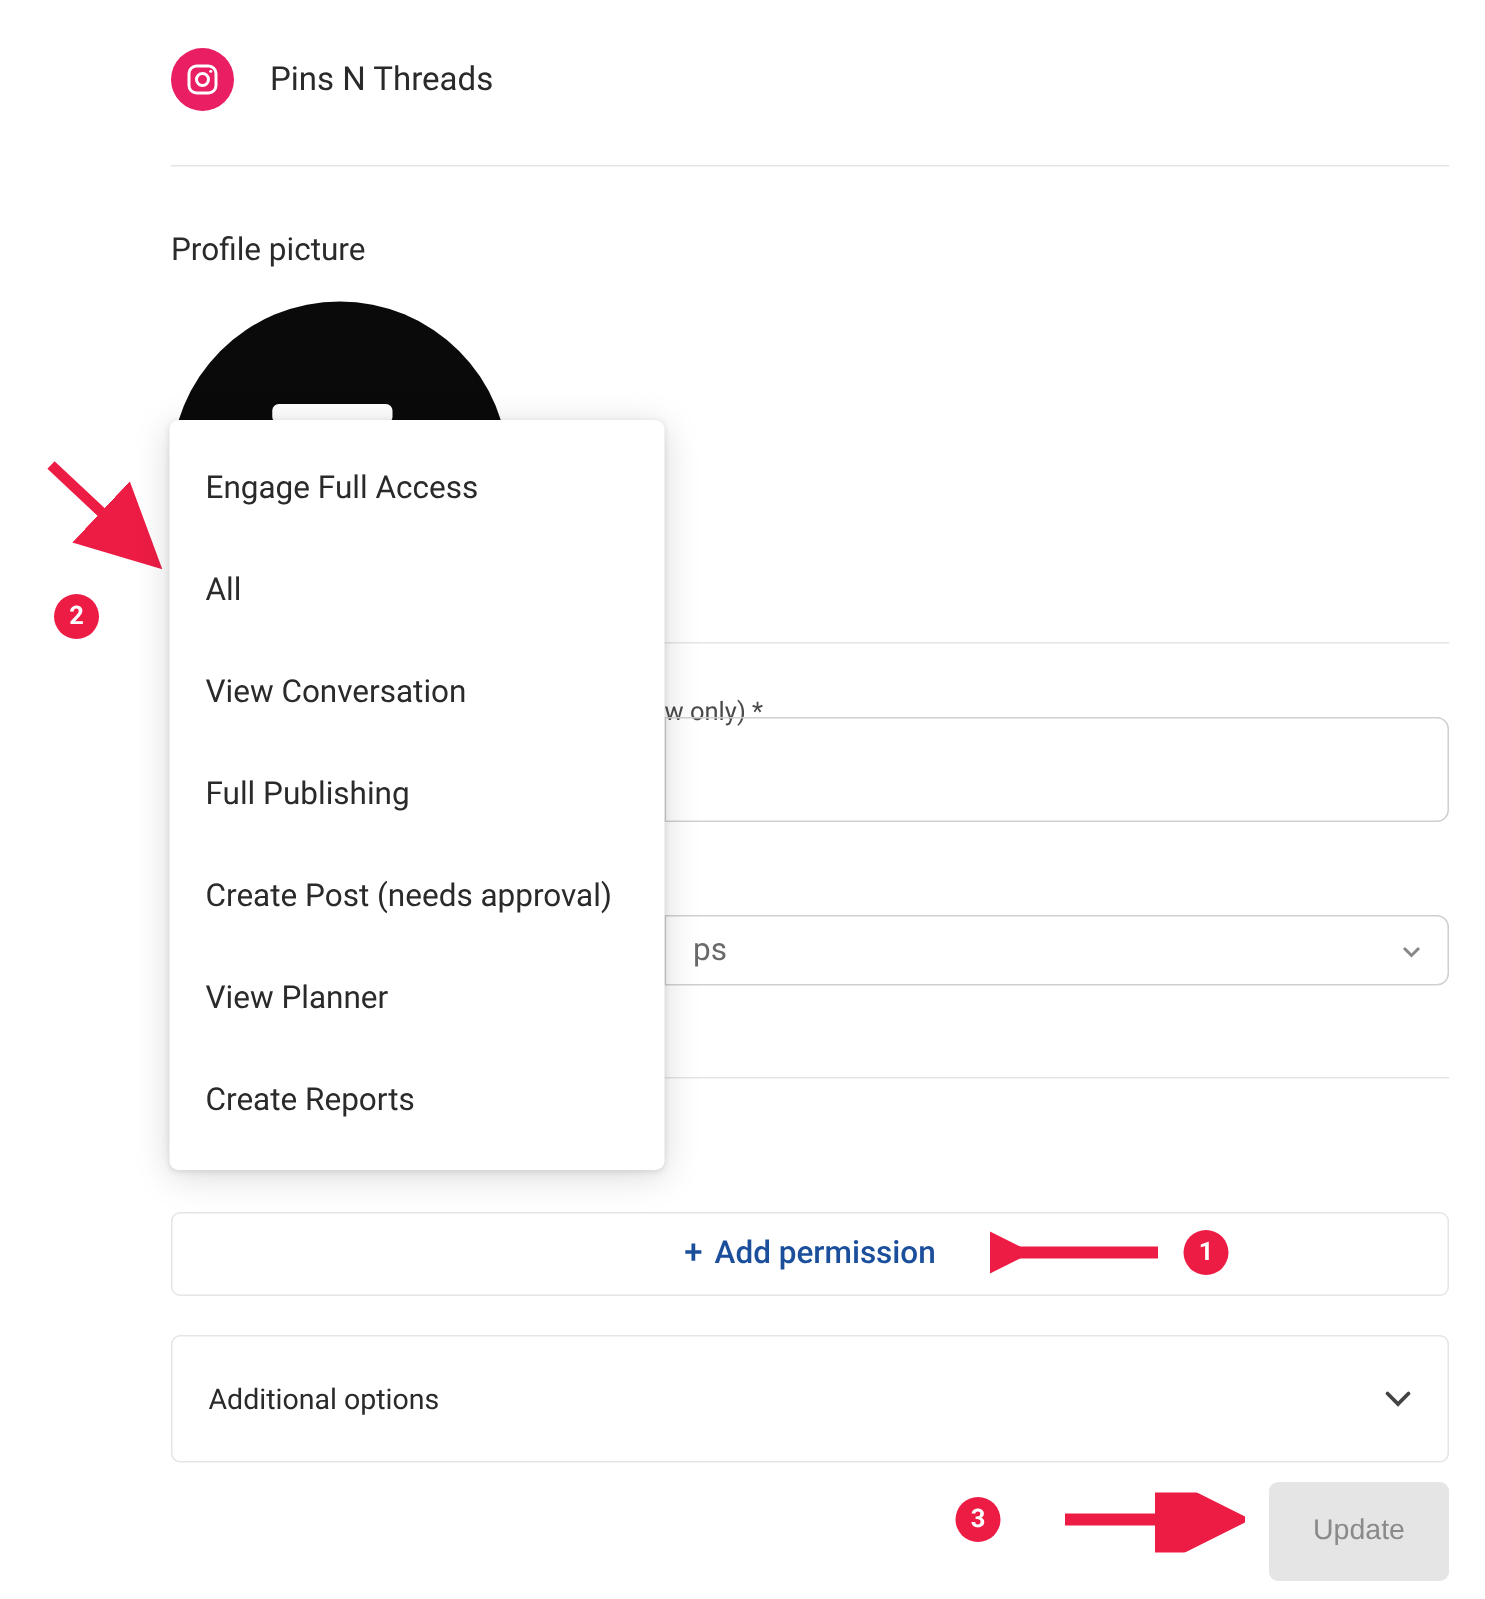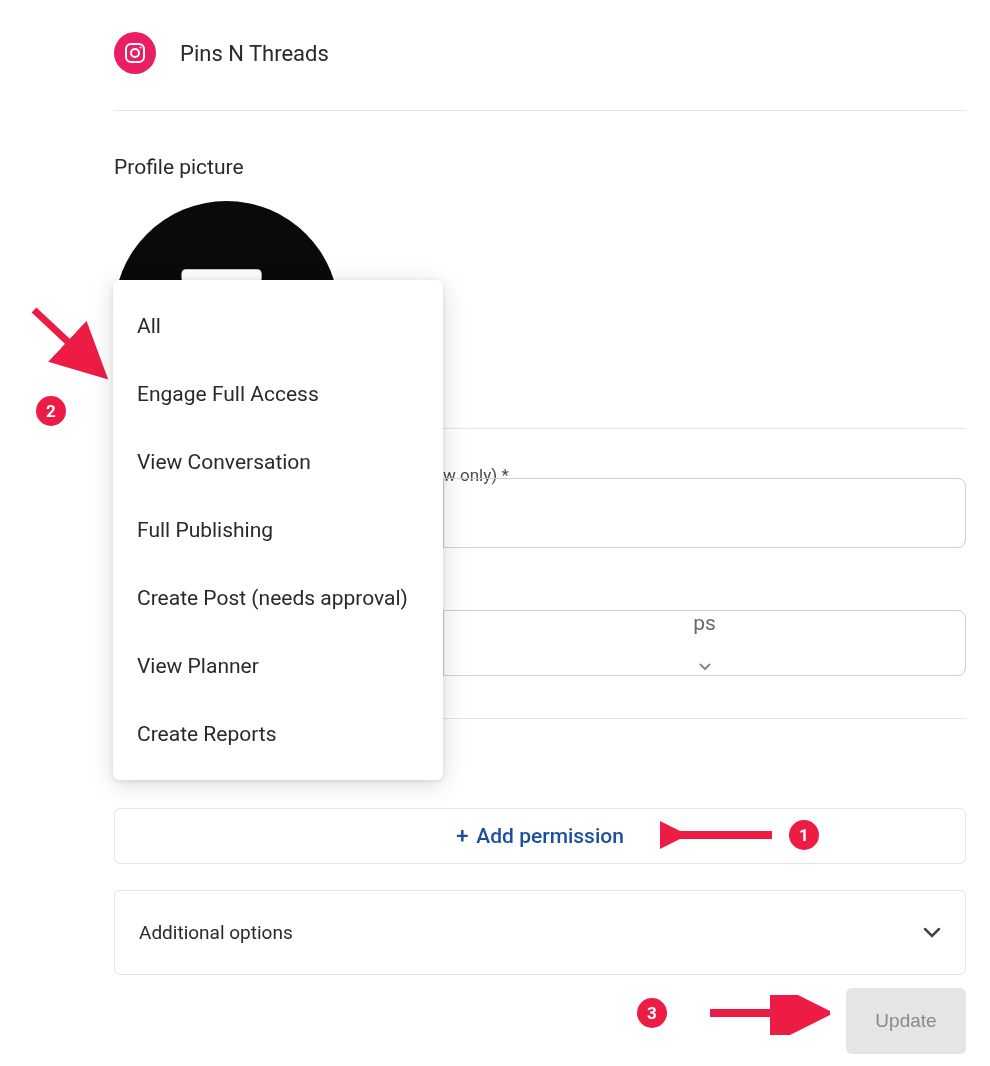--- a/index.html
+++ b/index.html
@@ -102,29 +102,28 @@
     height: 70px;
     border: 1px solid #d0d0d0;
     border-top-right-radius: 8px;
     border-bottom-right-radius: 8px;
   }
   .groups-box {
     position: absolute;
     top: 610px;
     left: 443px;
     right: 24px;
-    height: 66px;
+    height: 47px;
     border: 1px solid #d0d0d0;
     border-top-right-radius: 8px;
     border-bottom-right-radius: 8px;
     display: flex;
     align-items: center;
-    padding: 0 18px;
+    padding: 14px 18px;
     justify-content: space-between;
-    flex-direction: column;
   }
   .groups-label {
     font-size: 21px;
     color: #6a6a6a;
   }
   .groups-caret {
     color: #888;
   }
   .hr-line {
     position: absolute;
@@ -259,22 +258,22 @@
   <span class="groups-label">ps</span>
   <span class="groups-caret">
     <svg width="12" height="8" viewBox="0 0 12 8">
         <path d="M1 1 L6 6 L11 1" stroke="#888" stroke-width="2" fill="none"></path>
       </svg>
   </span>
 </div>
 <div class="hr-line2"></div>
 
 <div class="dropdown">
+  <div class="dropdown-item">Engage Full Access</div>
   <div class="dropdown-item">All</div>
-  <div class="dropdown-item">Engage Full Access</div>
   <div class="dropdown-item">View Conversation</div>
   <div class="dropdown-item">Full Publishing</div>
   <div class="dropdown-item">Create Post (needs approval)</div>
   <div class="dropdown-item">View Planner</div>
   <div class="dropdown-item">Create Reports</div>
 </div>
 
 <div class="add-permission">
   <span class="plus">+</span>
   <span>Add permission</span>

